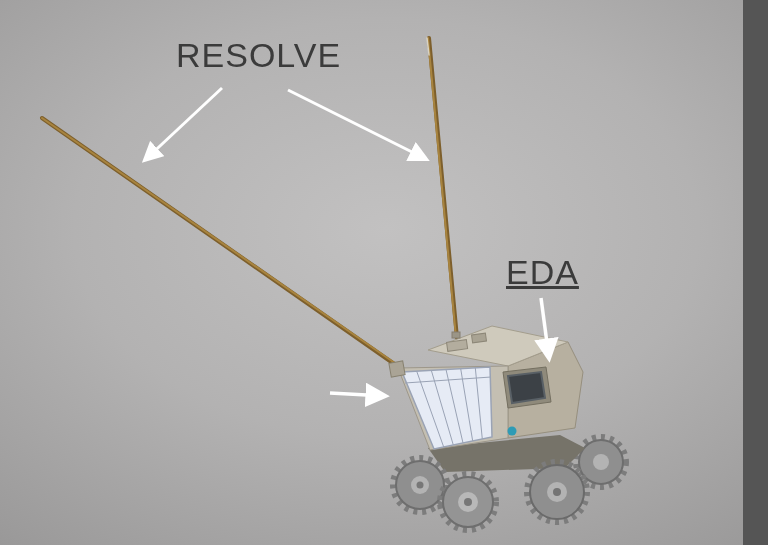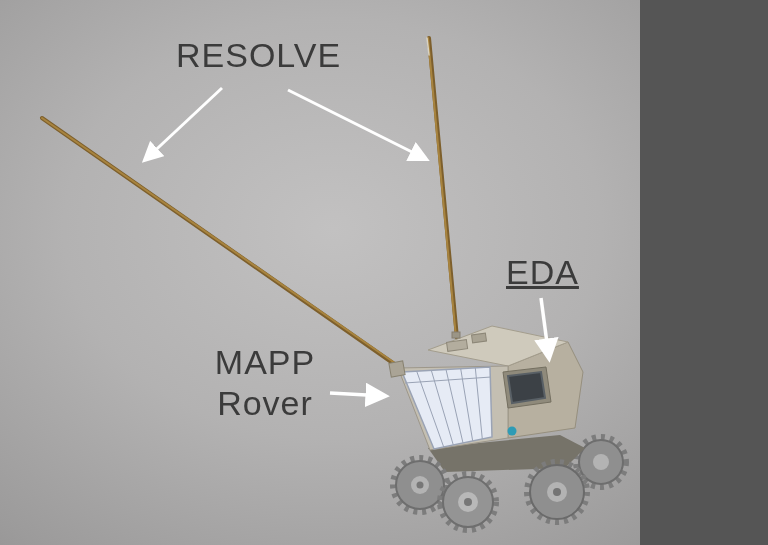--- a/index.html
+++ b/index.html
@@ -3,21 +3,21 @@
 <meta charset="utf-8">
 <style>
   html, body {
     margin: 0;
     padding: 0;
     background: #555;
     font-family: "Liberation Sans", sans-serif;
   }
   #screen {
     position: relative;
-    width: 640px;
+    width: 743px;
     height: 545px;
     overflow: hidden;
     background: radial-gradient(ellipse 120% 110% at 52% 42%,
                 #c2c1c1 0%, #b3b2b2 35%, #9c9b9b 65%, #858484 90%, #787777 100%);
   }
   svg.diagram {
     position: absolute;
     left: 0; top: 0;
     width: 768px;
     height: 545px;
@@ -119,18 +119,14 @@
     <line x1="222" y1="88" x2="145" y2="160" stroke="#ffffff" stroke-width="3" marker-end="url(#arrowhead)"></line>
     <line x1="288" y1="90" x2="426" y2="159" stroke="#ffffff" stroke-width="3" marker-end="url(#arrowhead)"></line>
     <line x1="541" y1="298" x2="549" y2="358" stroke="#ffffff" stroke-width="3.5" marker-end="url(#arrowhead)"></line>
     <line x1="330" y1="393" x2="385" y2="396" stroke="#ffffff" stroke-width="3.5" marker-end="url(#arrowhead)"></line>
   </svg>
 
   <div class="label" style="left:176px; top:36px;">RESOLVE</div>
 
   <div class="label" style="left:506px; top:253px;text-decoration:underline;">EDA</div>
 
-  <div class="label center" style="left:200px; top:342px; width:130px;">
-    <span style="display:block;">MAPP</span>
-    <span style="display:block;">Rover</span>
-  </div>
 
 </div>
 
 </body></html>

